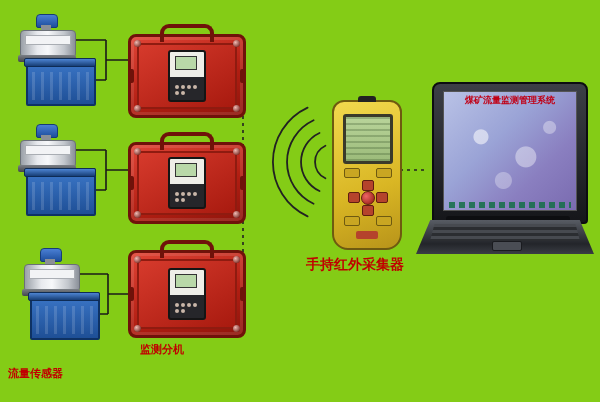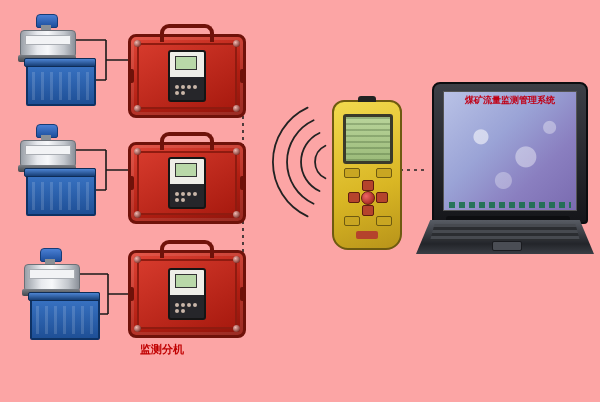--- a/index.html
+++ b/index.html
@@ -1,16 +1,16 @@
 <!DOCTYPE html>
 <html><head>
 <meta charset="utf-8">
 <style>
   html,body{margin:0;padding:0;background:#fff;}
-  .canvas{position:relative;width:600px;height:402px;background:#fca5a5;overflow:hidden;
+  .canvas{position:relative;width:600px;height:402px;background:#84cc16;overflow:hidden;
           font-family:"DejaVu Sans","Liberation Sans",sans-serif;}
   .overlay{position:absolute;left:0;top:0;width:600px;height:402px;}
 
   
   .sensor-group{position:absolute;width:100px;height:92px;}
   .flowmeter{position:absolute;left:0;top:0;width:58px;height:48px;}
   .fm-cap{position:absolute;left:18px;top:0;width:20px;height:12px;
           background:linear-gradient(#4a7fd4,#1d4e9c);border:1px solid #163c77;border-radius:4px 4px 2px 2px;}
   .fm-neck{position:absolute;left:23px;top:11px;width:10px;height:6px;background:#8a8f96;}
   .fm-body{position:absolute;left:2px;top:16px;width:54px;height:26px;border-radius:4px;border:1px solid #6b7077;
@@ -241,15 +241,17 @@
         <div class="lt-menu"></div>
       </div>
     </div>
     <div class="lt-hinge"></div>
     <div class="lt-base">
       <div class="lt-kb"></div>
       <div class="lt-touchpad"></div>
     </div>
   </div>
 
+  <div class="lbl" style="left:8px;top:366px">流量传感器</div>
   <div class="lbl" style="left:140px;top:342px">监测分机</div>
+  <div class="lbl lbl-handheld" style="left:306px;top:256px">手持红外采集器</div>
 
 </div>
 
 </body></html>

